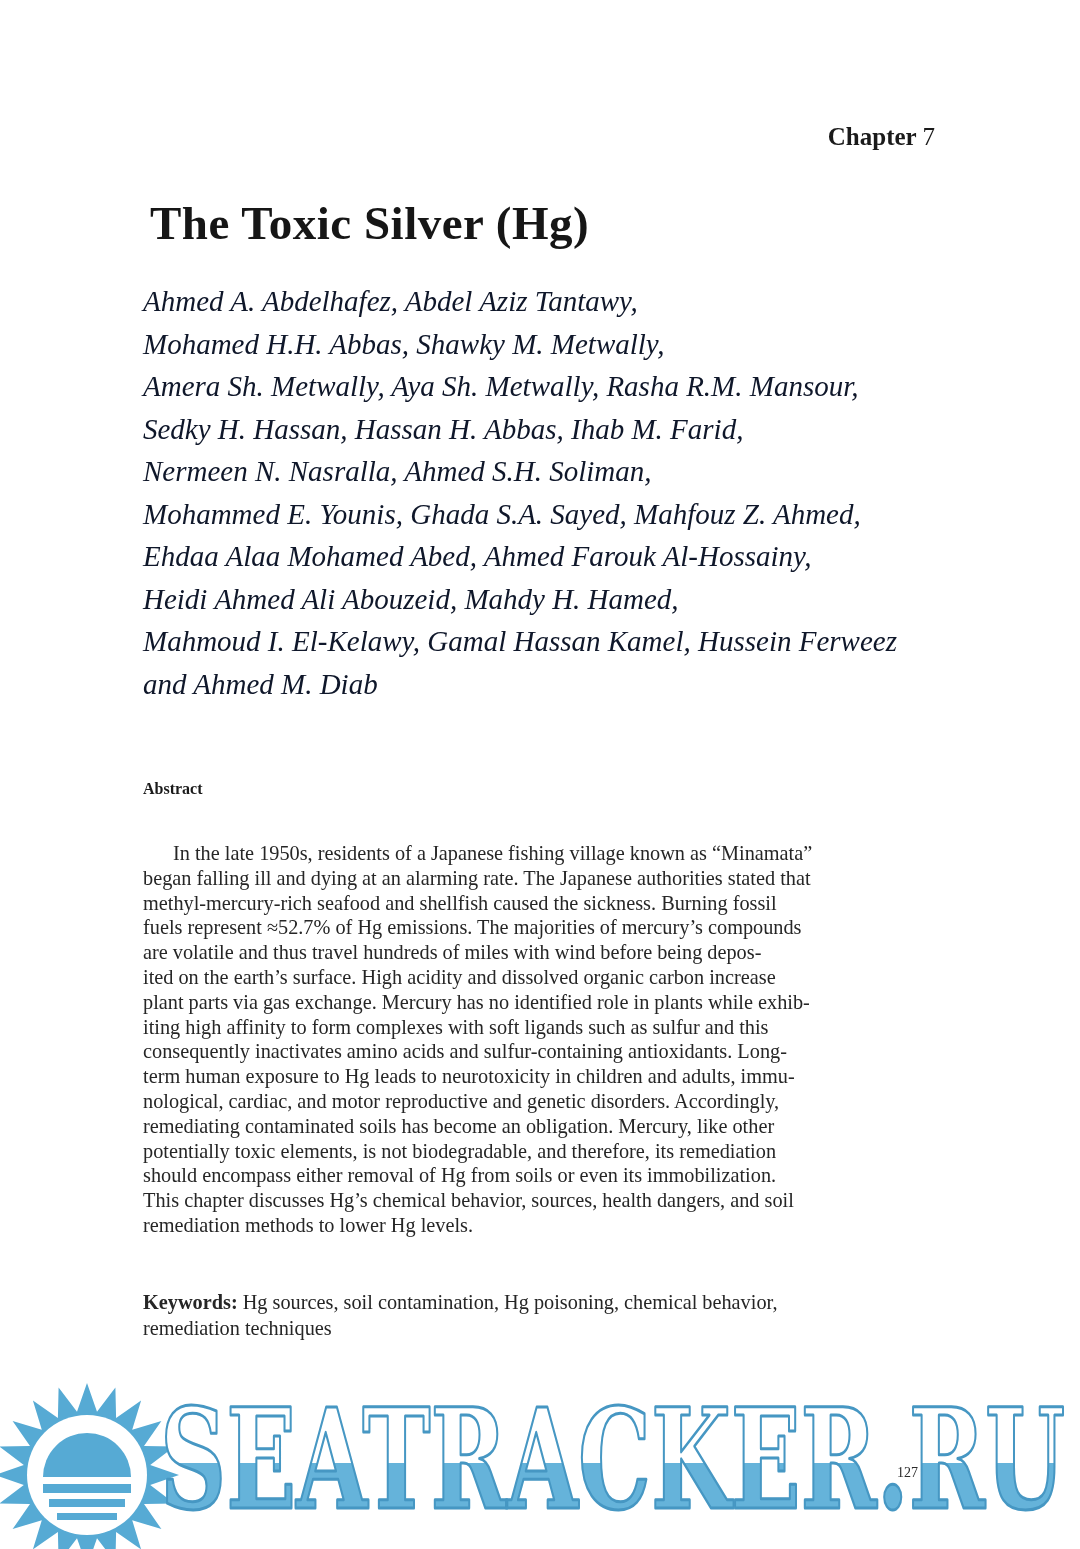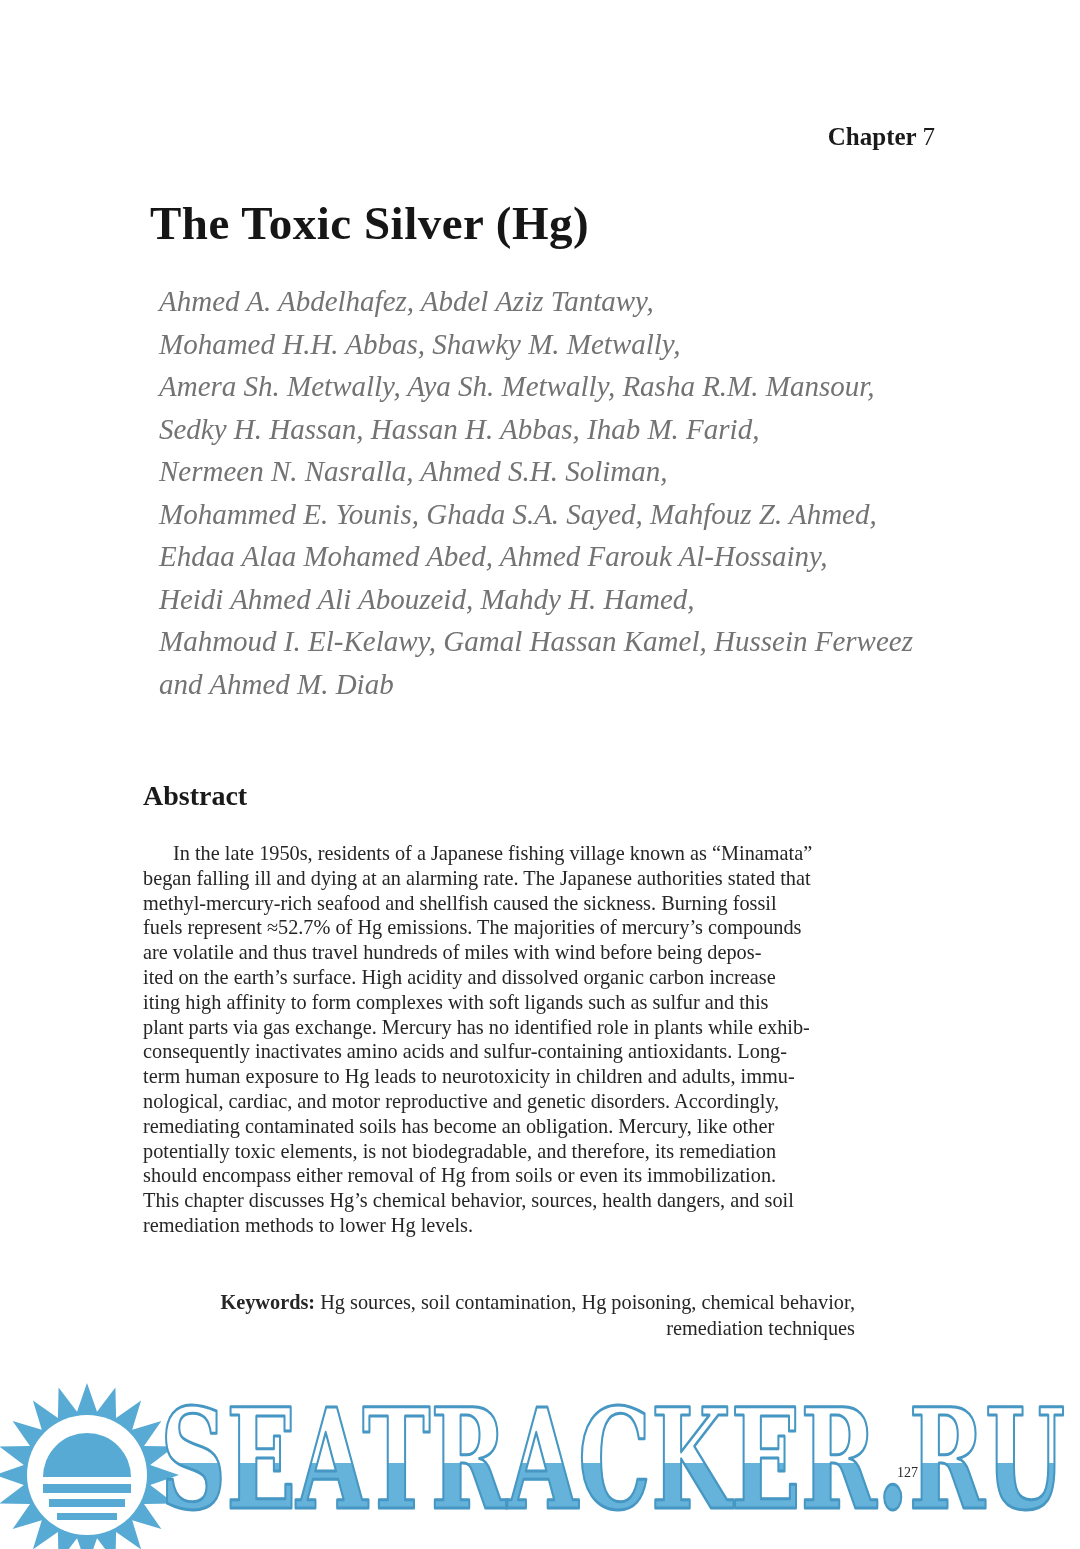--- a/index.html
+++ b/index.html
@@ -35,29 +35,28 @@
     letter-spacing: 0.5px;
     color: #161616;
   }
   .authors {
     position: absolute;
     left: 143px;
     top: 280px;
     font-size: 29px;
     line-height: 42.5px;
     font-style: italic;
-    color: #737373;
-    margin-left: 16px;
+    color: #0f172a;
   }
   .abstract-heading {
     position: absolute;
     left: 143px;
     top: 780px;
     margin: 0;
-    font-size: 28px;
+    font-size: 16px;
     font-weight: 700;
     color: #1a1a1a;
   }
   .abstract-body {
     position: absolute;
     left: 143px;
     top: 841px;
     font-size: 20.3px;
     line-height: 24.8px;
     color: #262626;
@@ -66,21 +65,20 @@
   .abstract-body .indent { padding-left: 30px; }
   .keywords {
     position: absolute;
     left: 143px;
     top: 1290px;
     width: 712px;
     margin: 0;
     font-size: 20.3px;
     line-height: 25.5px;
     color: #262626;
-    text-align: right;
   }
   .sun-logo {
     position: absolute;
     left: -8px;
     top: 1380px;
     z-index: 2;
   }
   .wm-svg {
     position: absolute;
     left: 158px;
@@ -123,22 +121,22 @@
 
   <h2 class="abstract-heading">Abstract</h2>
 
   <div class="abstract-body">
       <div class="indent">In the late 1950s, residents of a Japanese fishing village known as “Minamata”</div>
       <div>began falling ill and dying at an alarming rate. The Japanese authorities stated that</div>
       <div>methyl-mercury-rich seafood and shellfish caused the sickness. Burning fossil</div>
       <div>fuels represent ≈52.7% of Hg emissions. The majorities of mercury’s compounds</div>
       <div>are volatile and thus travel hundreds of miles with wind before being depos-</div>
       <div>ited on the earth’s surface. High acidity and dissolved organic carbon increase</div>
+      <div>plant parts via gas exchange. Mercury has no identified role in plants while exhib-</div>
       <div>iting high affinity to form complexes with soft ligands such as sulfur and this</div>
-      <div>plant parts via gas exchange. Mercury has no identified role in plants while exhib-</div>
       <div>consequently inactivates amino acids and sulfur-containing antioxidants. Long-</div>
       <div>term human exposure to Hg leads to neurotoxicity in children and adults, immu-</div>
       <div>nological, cardiac, and motor reproductive and genetic disorders. Accordingly,</div>
       <div>remediating contaminated soils has become an obligation. Mercury, like other</div>
       <div>potentially toxic elements, is not biodegradable, and therefore, its remediation</div>
       <div>should encompass either removal of Hg from soils or even its immobilization.</div>
       <div>This chapter discusses Hg’s chemical behavior, sources, health dangers, and soil</div>
       <div>remediation methods to lower Hg levels.</div>
     </div>
 

